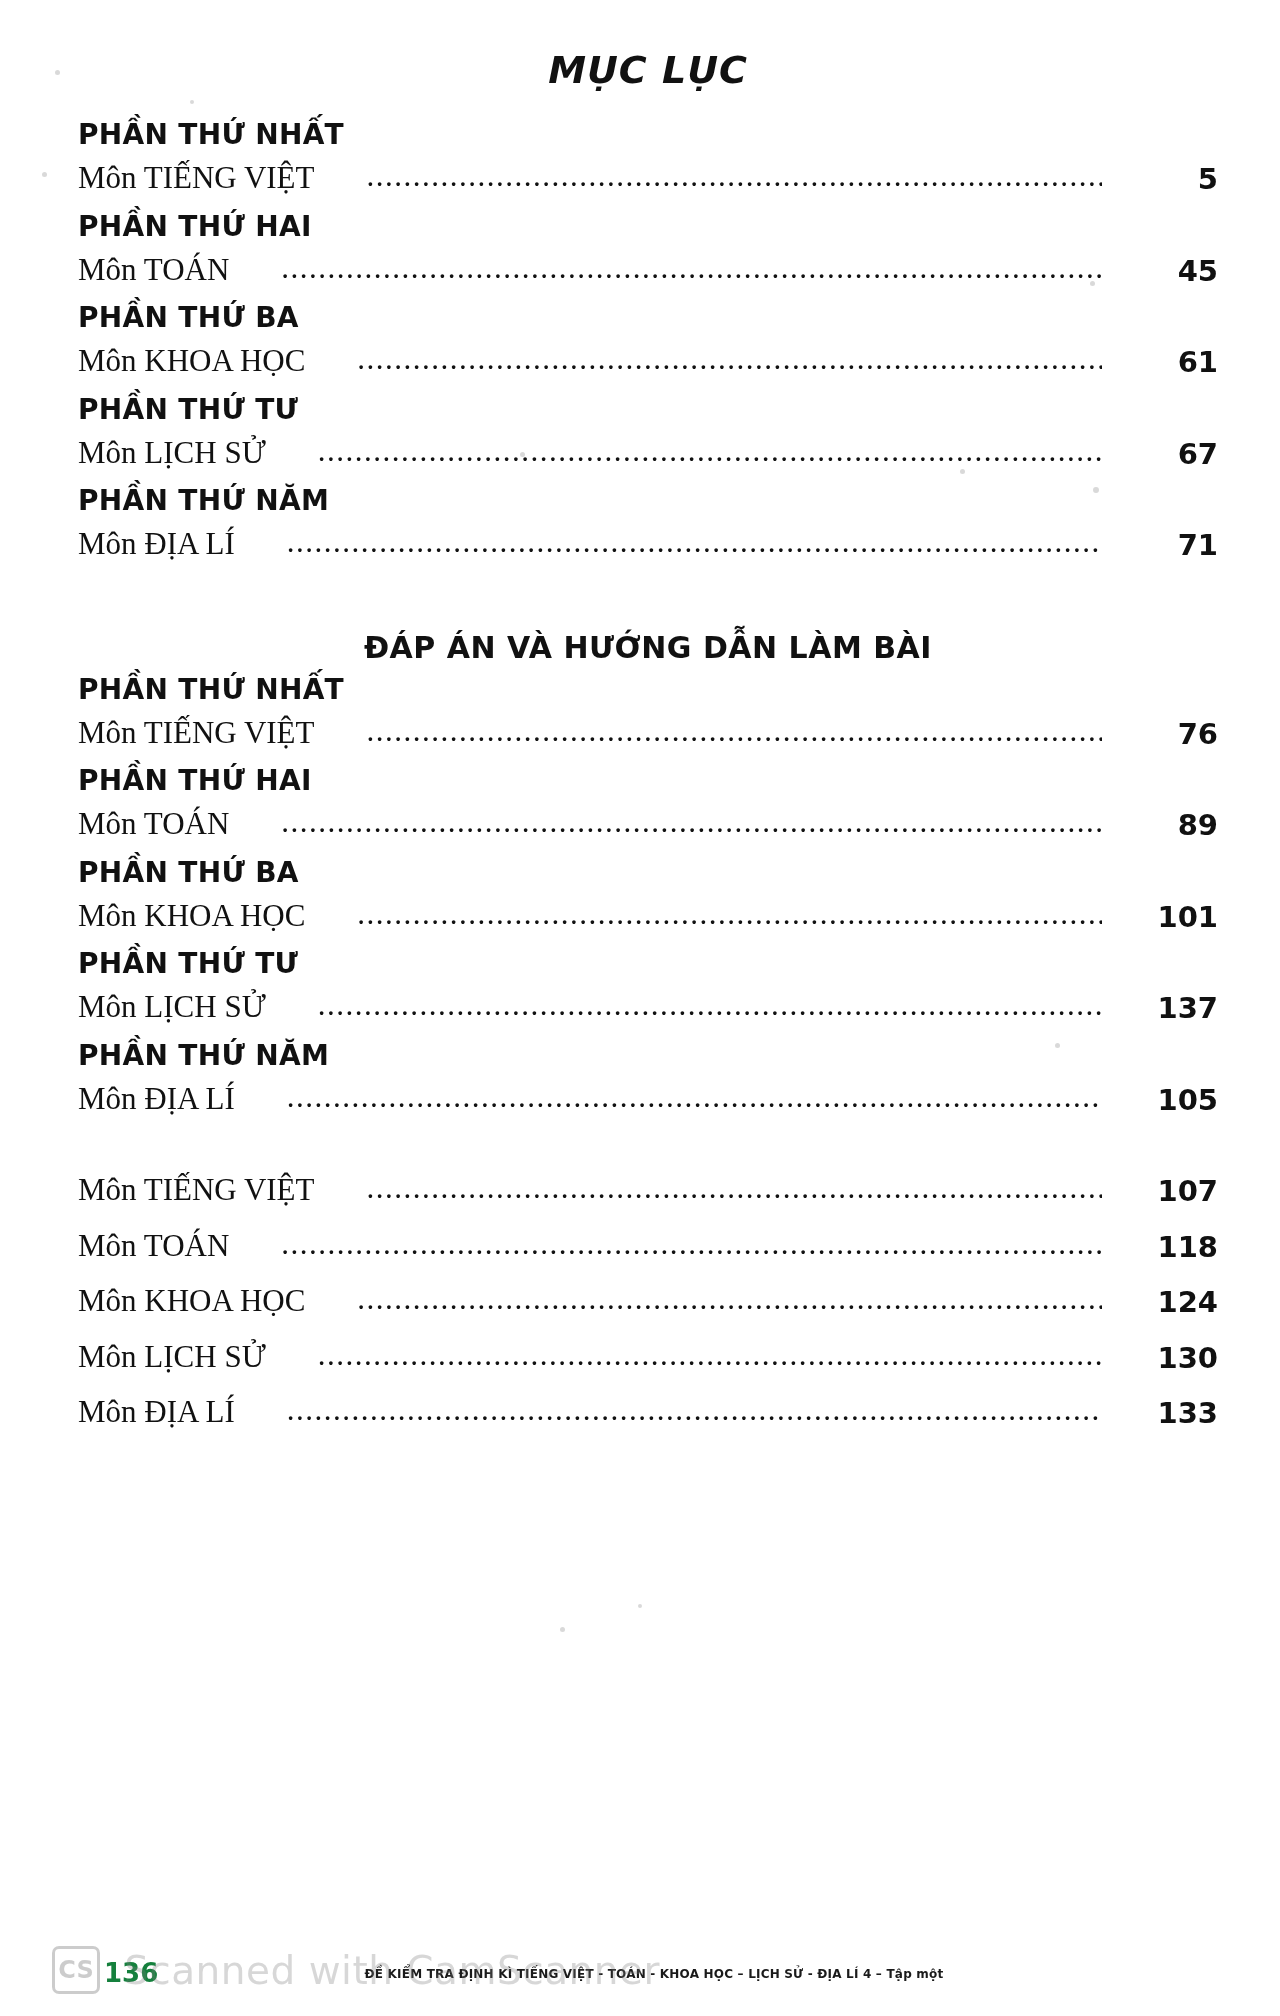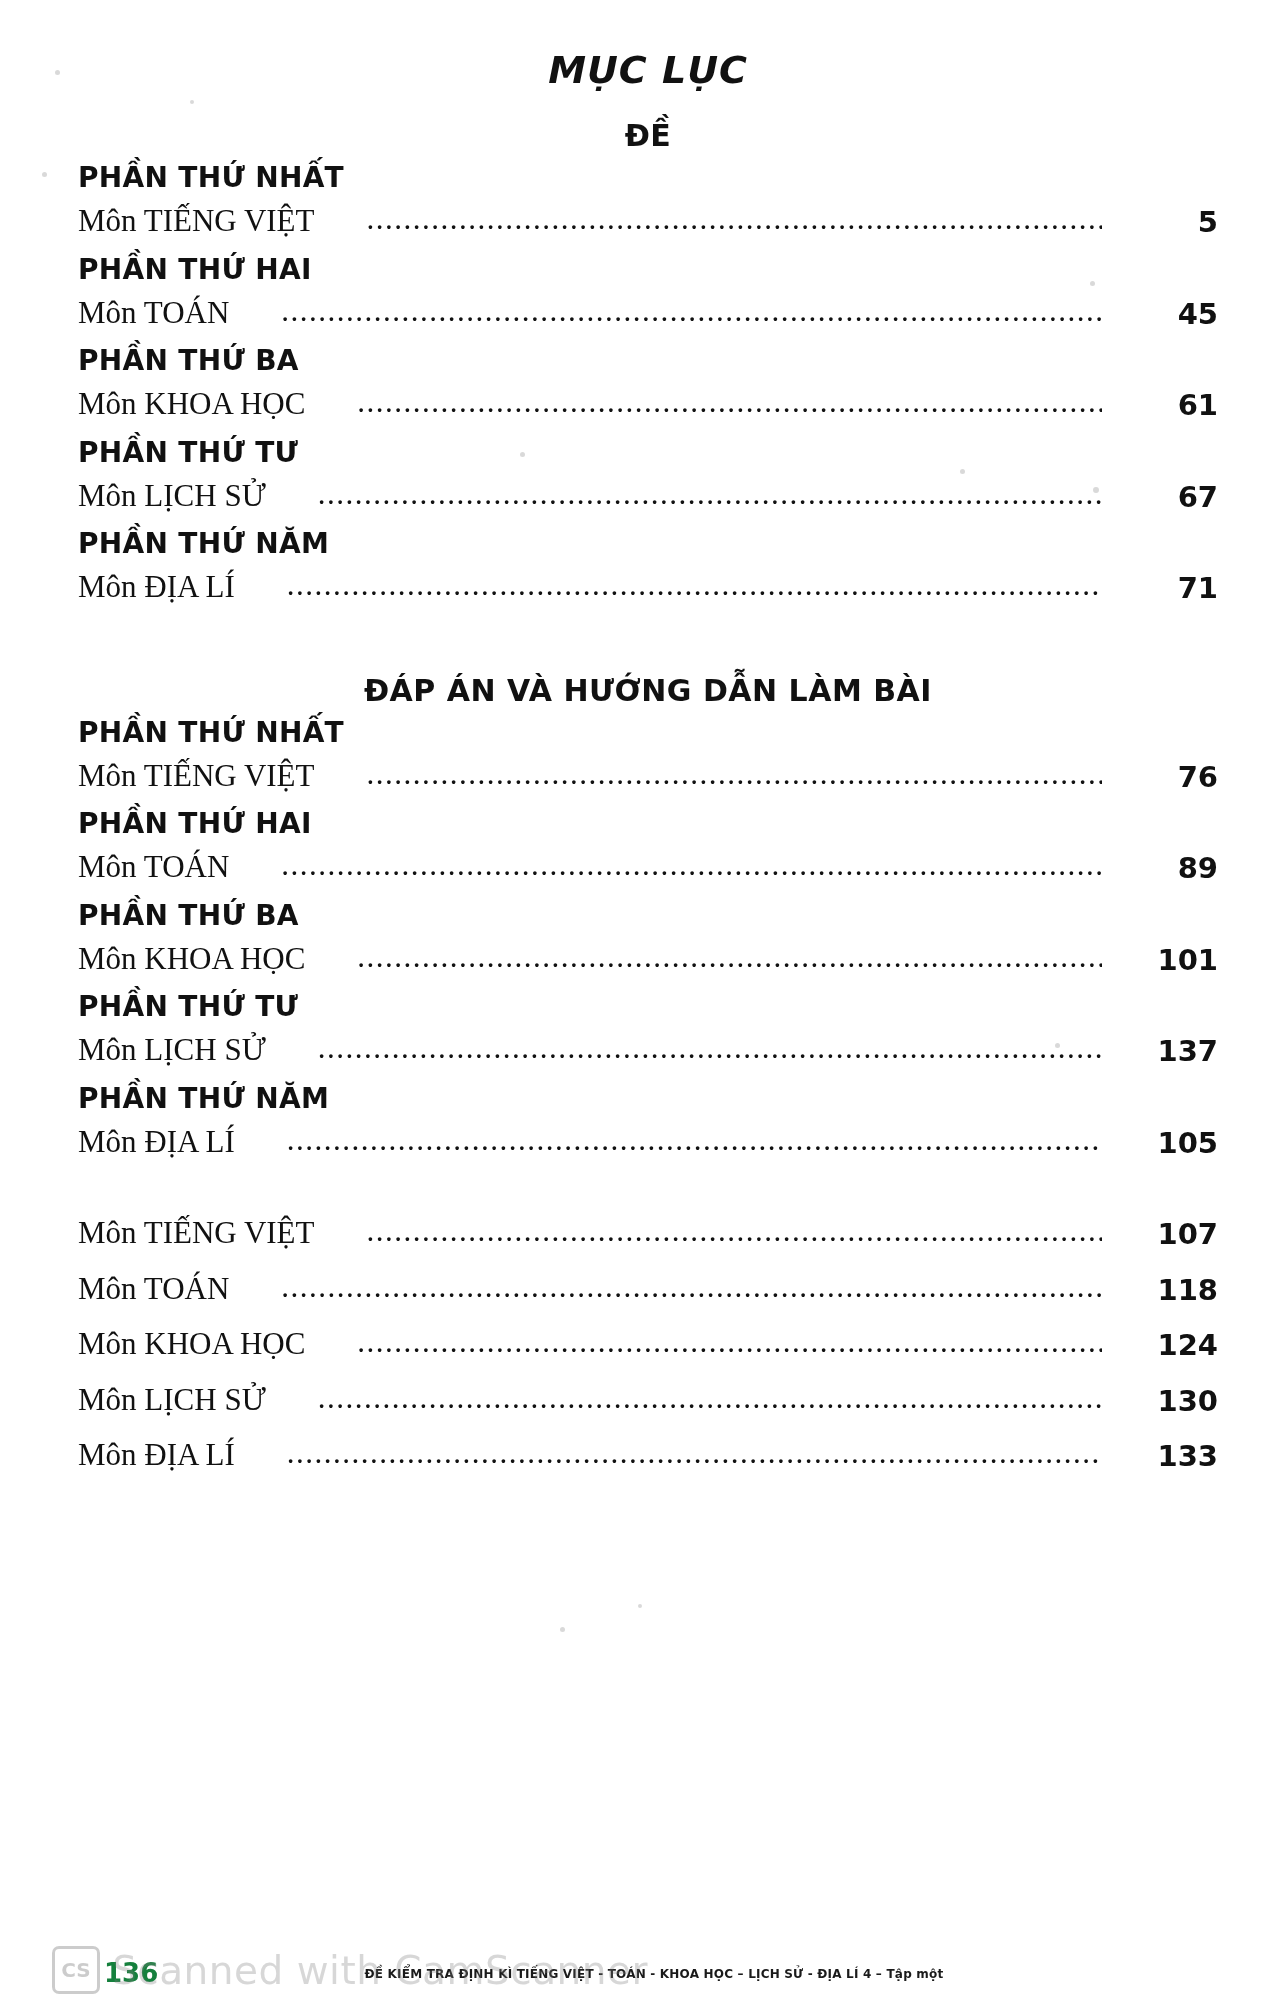--- a/index.html
+++ b/index.html
@@ -150,25 +150,25 @@
     pointer-events: none;
   }
   .cs-badge {
     width: 42px;
     height: 42px;
     border: 3px solid #5a5a5a;
     border-radius: 7px;
     color: #5a5a5a;
     font-family: "DejaVu Sans", sans-serif;
     font-weight: bold;
-    font-size: 20px;
+    font-size: 24px;
     display: flex;
     align-items: center;
     justify-content: center;
-    margin-right: 12px;
+    margin-right: 24px;
   }
   .cs-text {
     font-family: "DejaVu Sans", sans-serif;
     font-size: 39px;
     color: #7d7d7d;
     letter-spacing: .5px;
   }
 </style>
 </head>
 <body>
@@ -183,21 +183,20 @@
   <div class="speck" style="left:1093px;top:487px; width:6px; height:6px;"></div>
   <div class="speck" style="left:960px; top:469px; width:5px; height:5px;"></div>
   <div class="speck" style="left:1055px;top:1043px;width:5px; height:5px;"></div>
   <div class="speck" style="left:560px; top:1627px;width:5px; height:5px;"></div>
   <div class="speck" style="left:638px; top:1604px;width:4px; height:4px;"></div>
 
   <div class="content">
 
     <h1 class="doc-title">MỤC LỤC</h1>
 
-    <div class="section-head">ĐỀ</div>
 
     <div class="sub-head">PHẦN THỨ NHẤT</div>
     <div class="toc-row">
       <span class="toc-label">Môn TIẾNG VIỆT</span>
       <span class="toc-dots"></span>
       <span class="toc-page">5</span>
     </div>
 
     <div class="sub-head">PHẦN THỨ HAI</div>
     <div class="toc-row">

